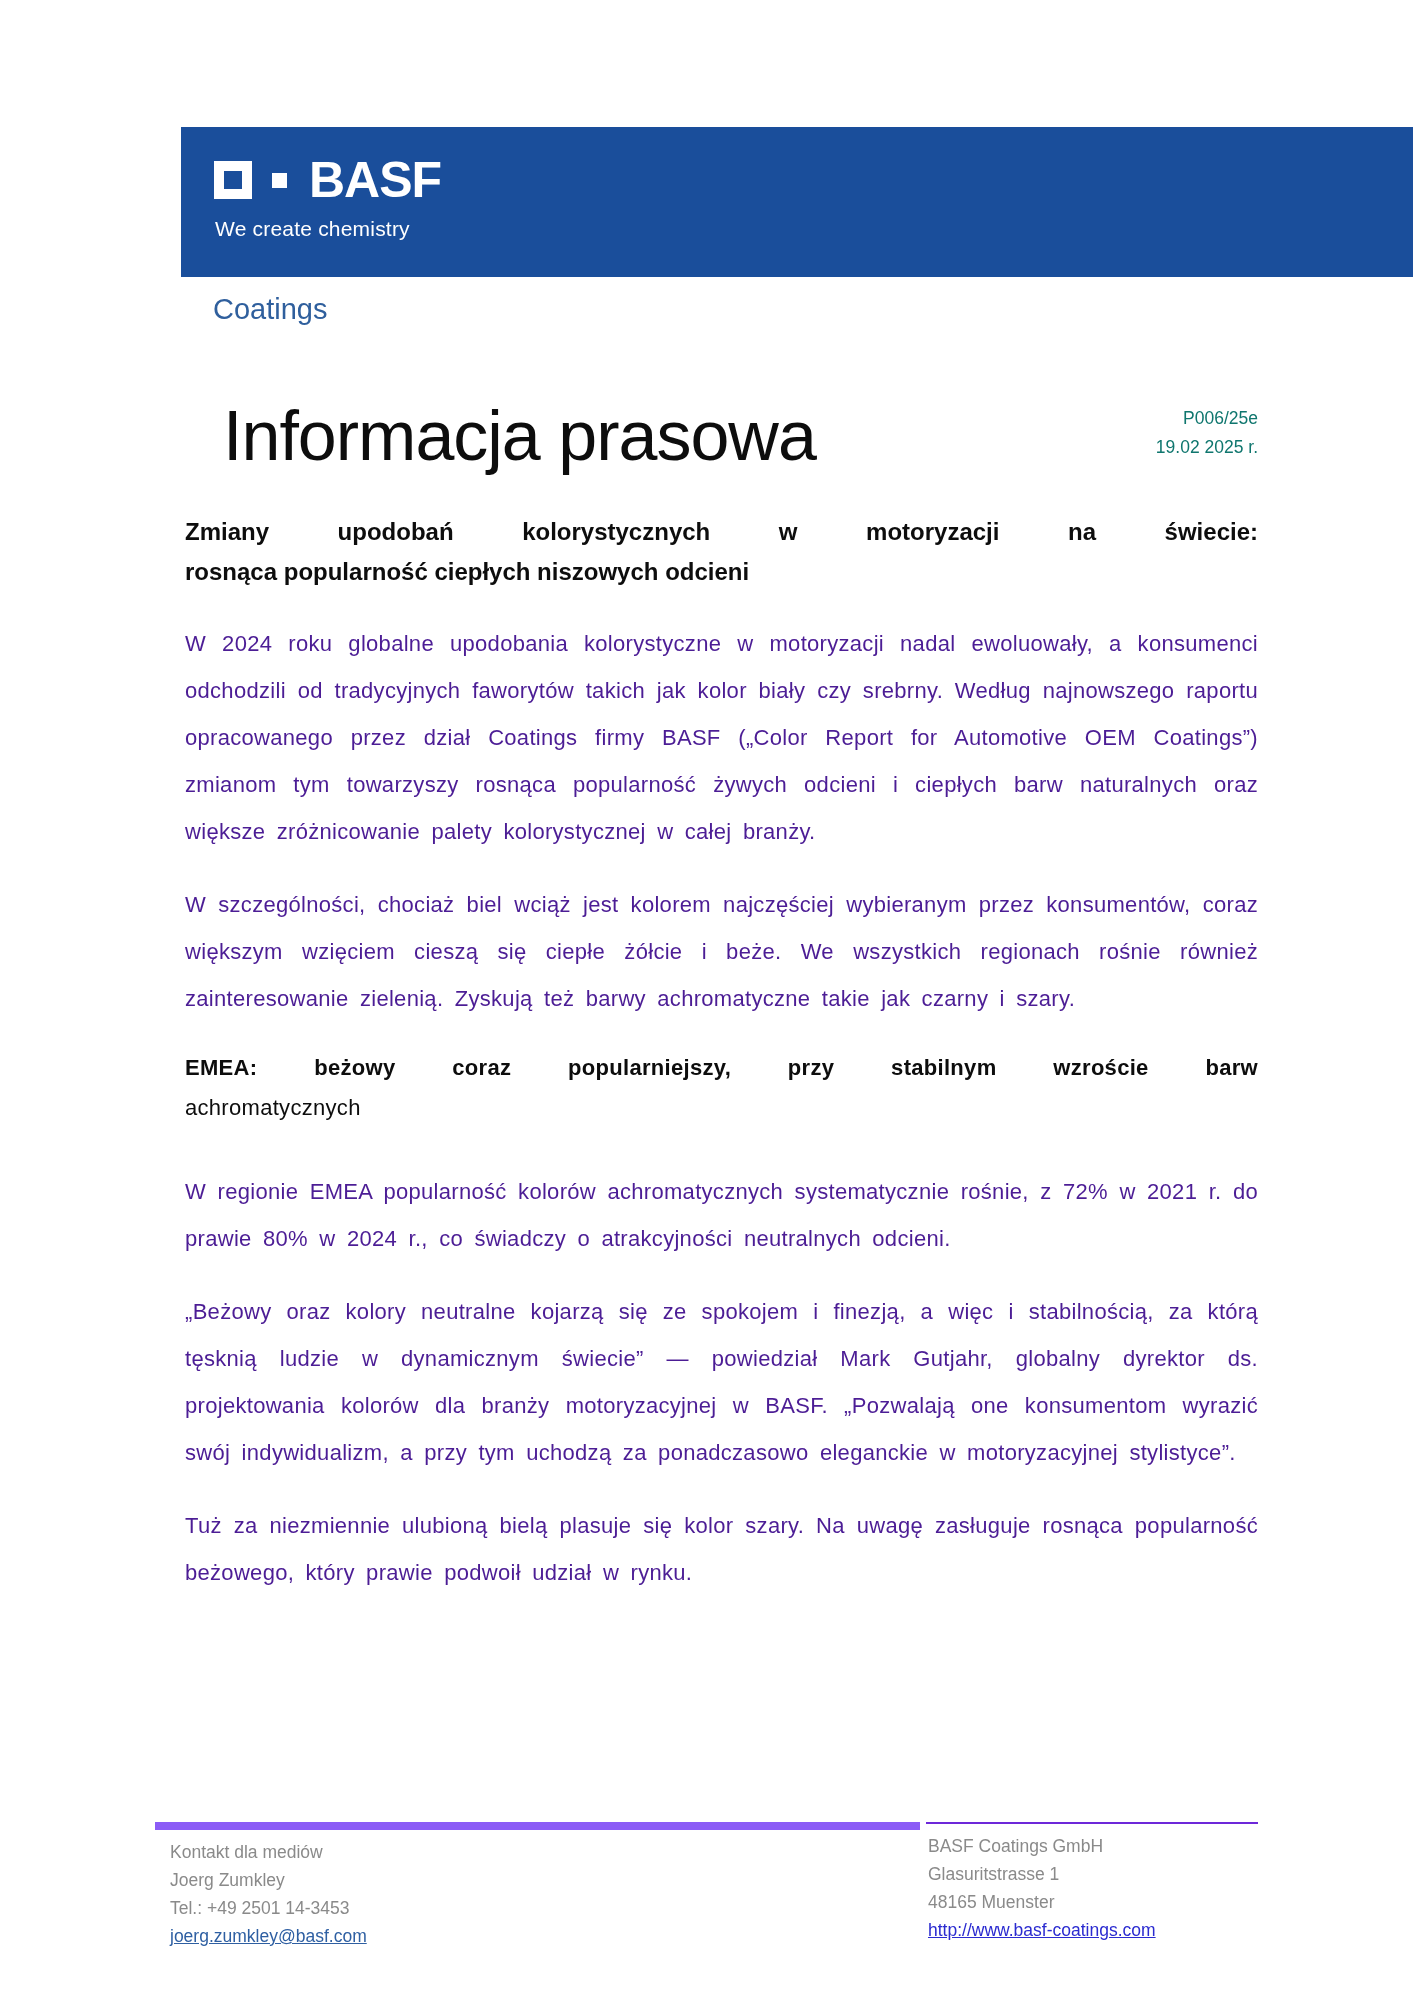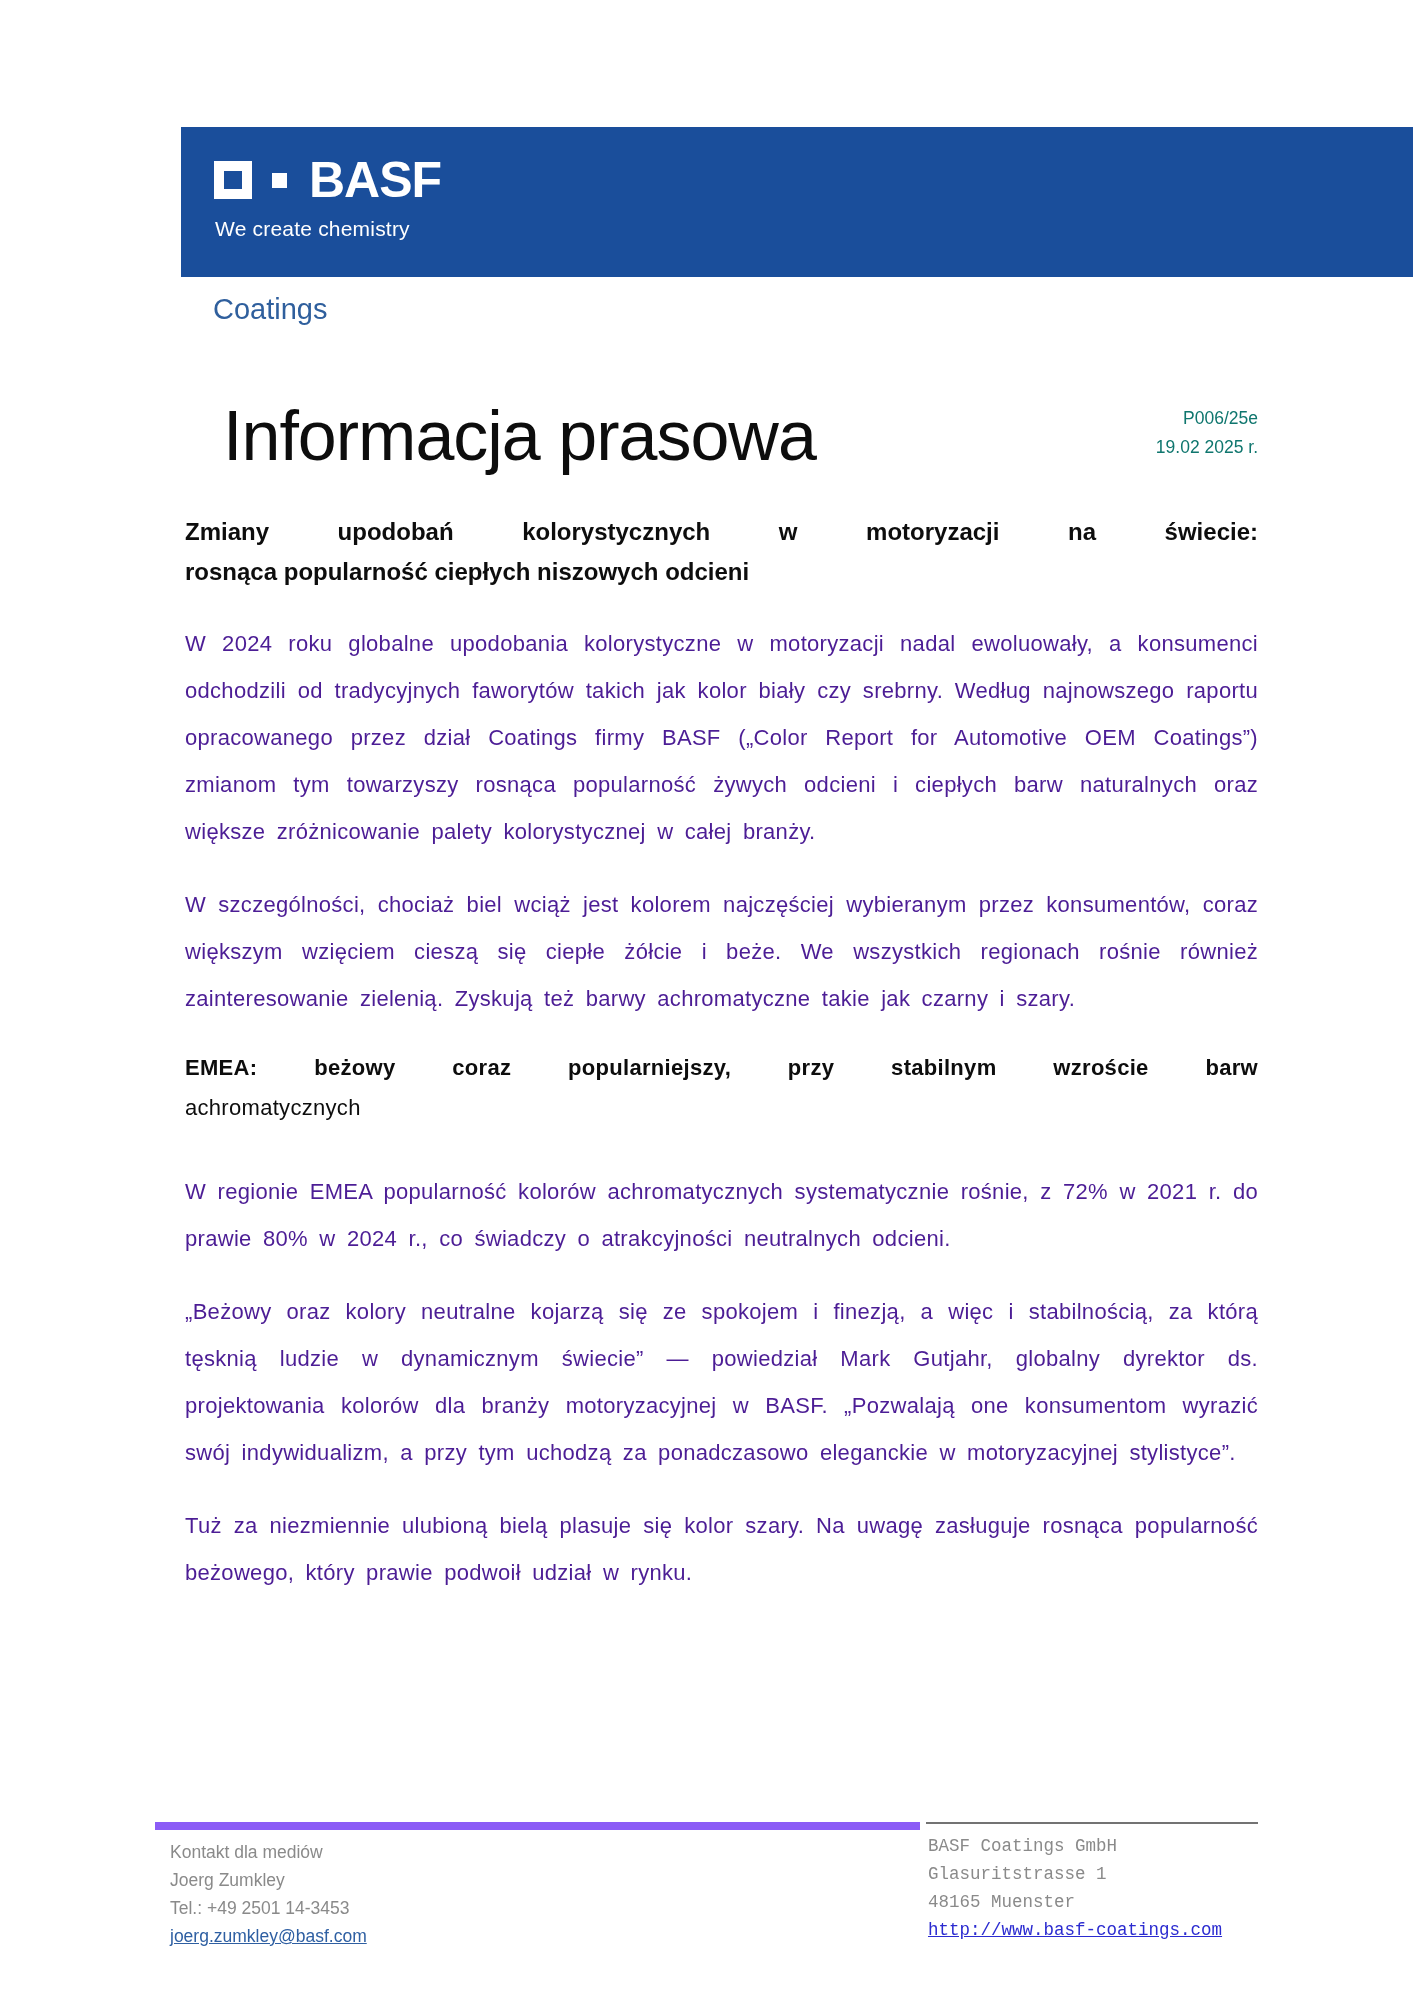--- a/index.html
+++ b/index.html
@@ -25,21 +25,21 @@
   .jline { text-align:justify; text-align-last:justify; }
   .para { font-size:22px; line-height:47px; letter-spacing:.3px; word-spacing:5px;
           text-align:justify; margin-bottom:26px; color:#4c1d95; }
   .section-heading { font-size:22px; line-height:40px; letter-spacing:.3px; word-spacing:5px; margin-bottom:40px; color:#0d0d0d; }
   .section-heading .sh-l1 { font-weight:bold; }
 
   
   .footer { position:absolute; left:155px; top:1822px; width:1103px; display:flex;
             font-size:17.5px; line-height:28px; color:#8a8a8a; }
   .footer-col-left  { width:765px; border-top:8px solid #8b5cf6; padding:8px 0 0 15px; }
-  .footer-col-right { flex:1; margin-left:6px; border-top:2px solid #737373; padding:8px 0 0 2px;font-family:Liberation Mono, monospace; }
+  .footer-col-right { flex:1; margin-left:6px; border-top:2px solid #6d28d9; padding:8px 0 0 2px; }
   a.email-link { color:#2e5fa2; text-decoration:underline; cursor:pointer; }
   a.web-link   { color:#2b2bd0; text-decoration:underline; cursor:pointer; }
 </style>
 </head>
 <body>
 
 <header class="brand-band">
   <div class="logo-row">
     <span class="logo-outline"></span>
     <span class="logo-dot"></span>

